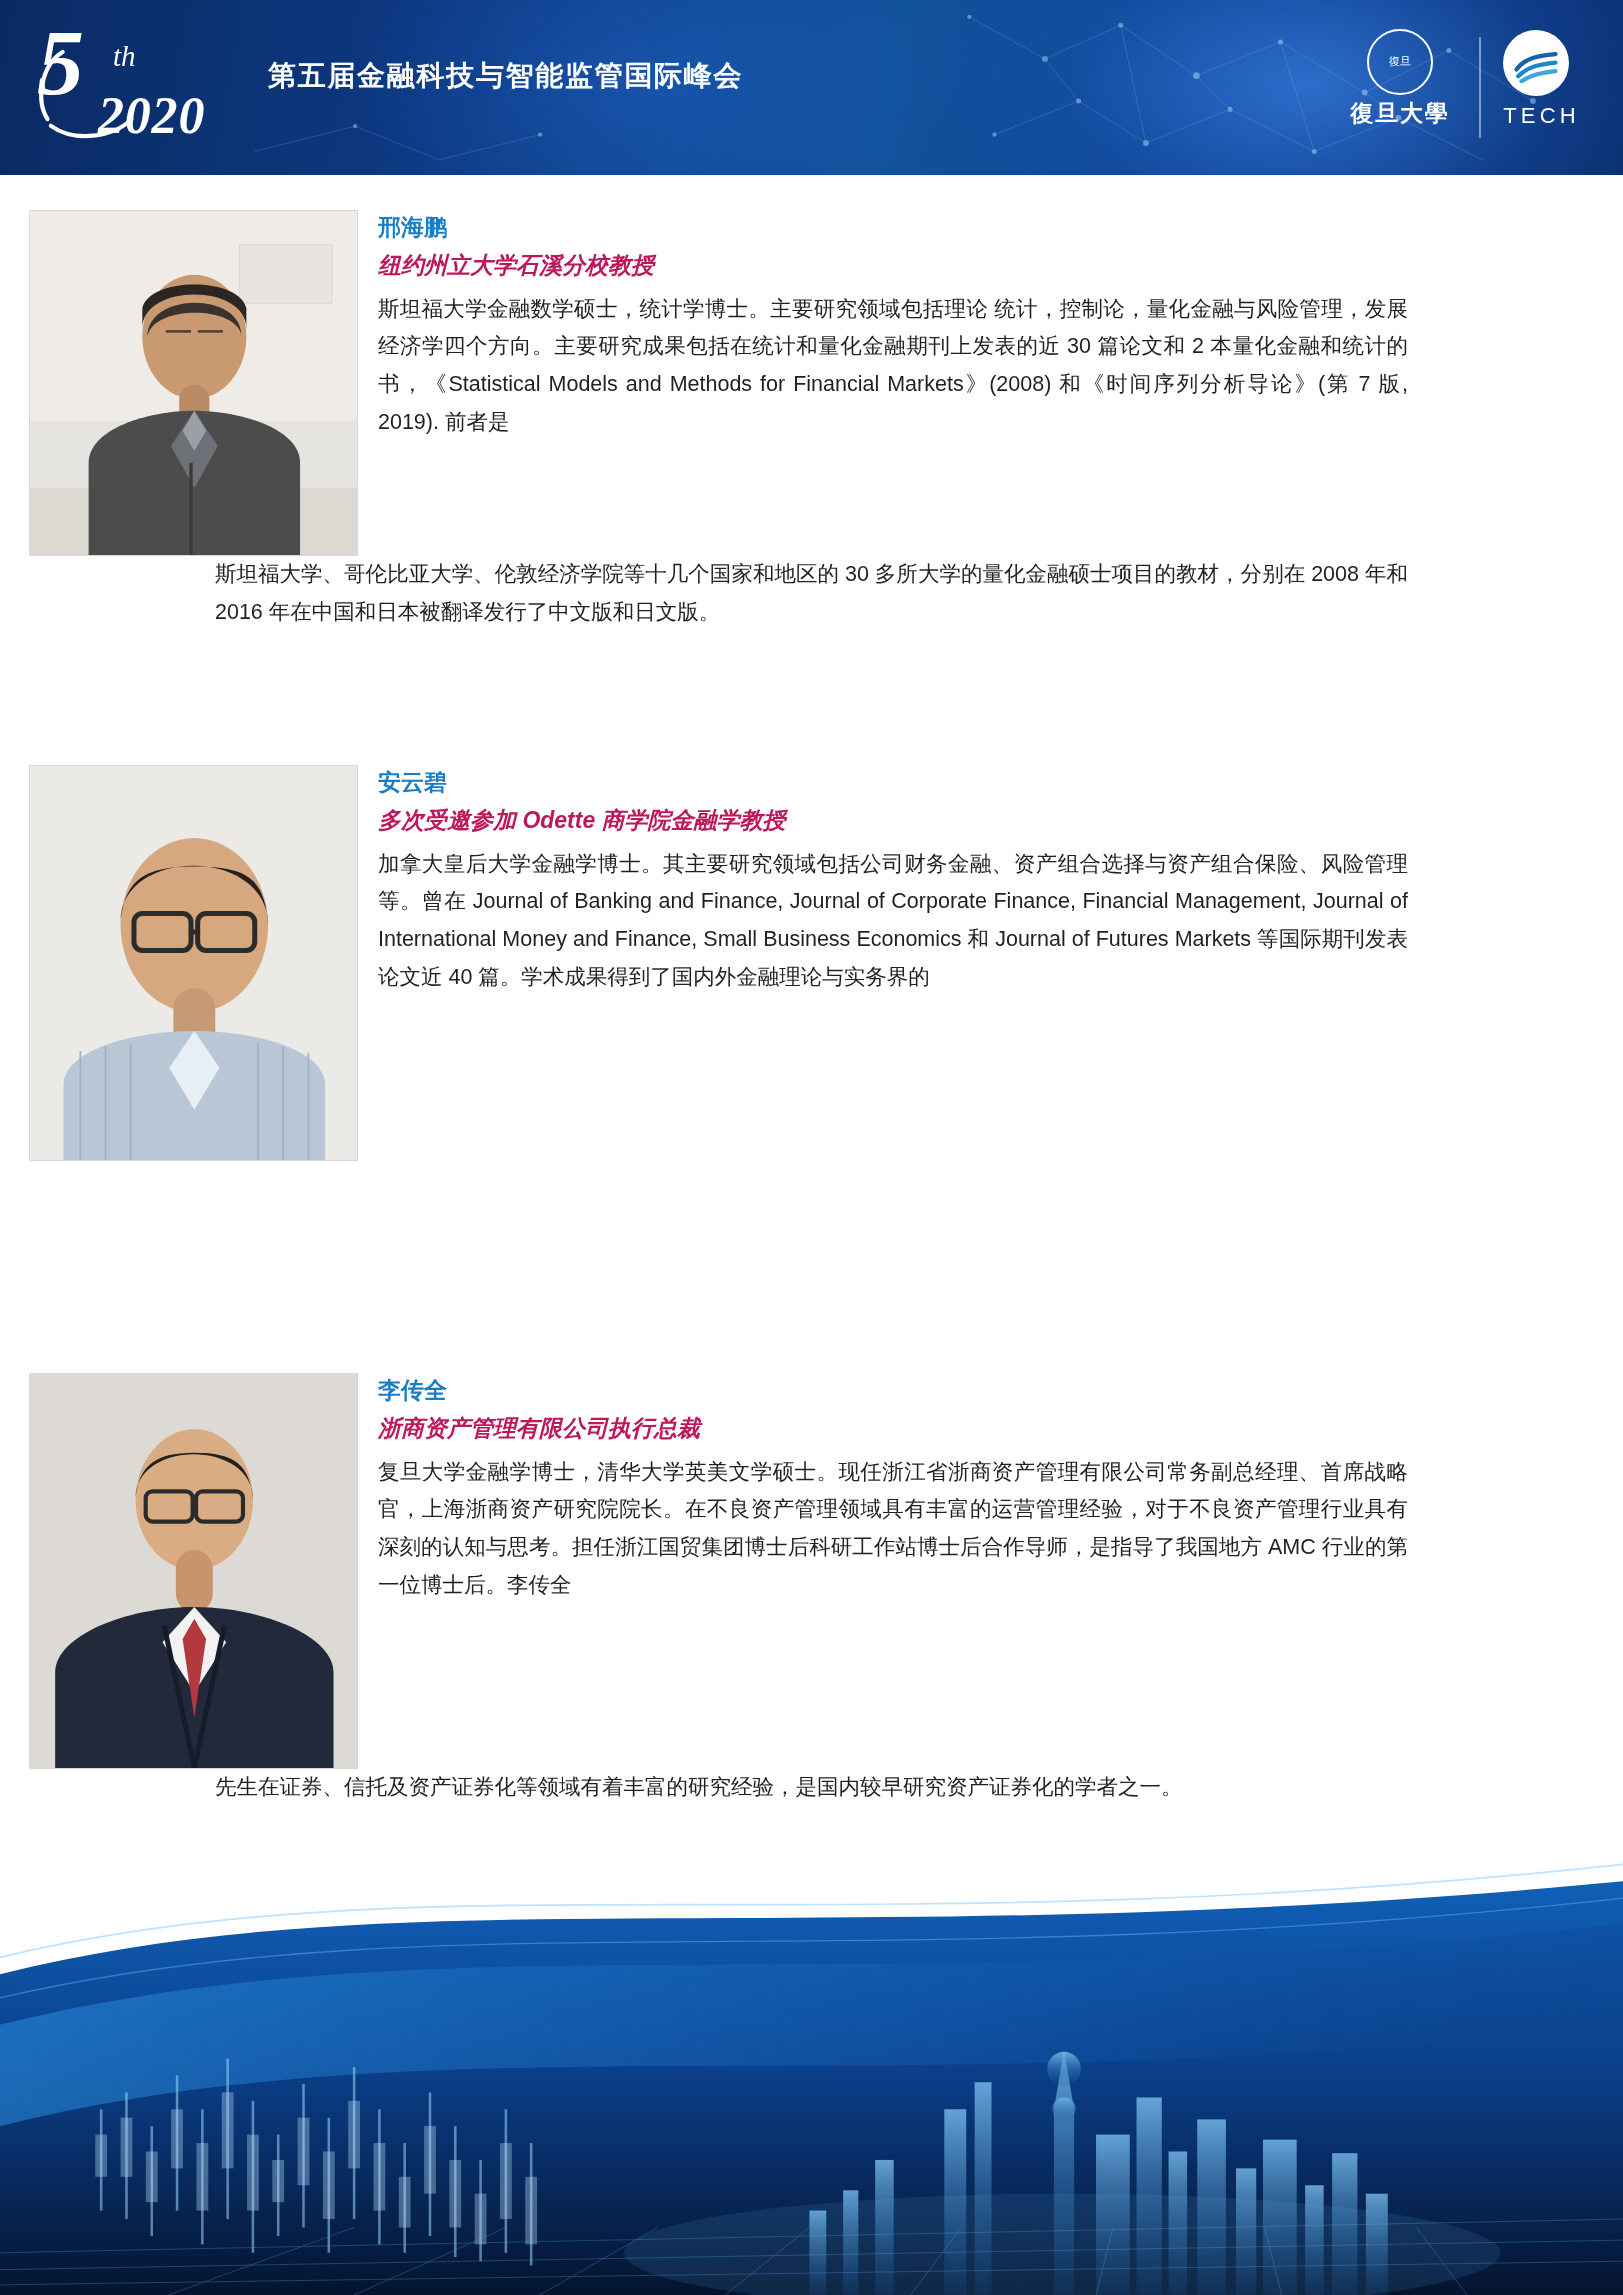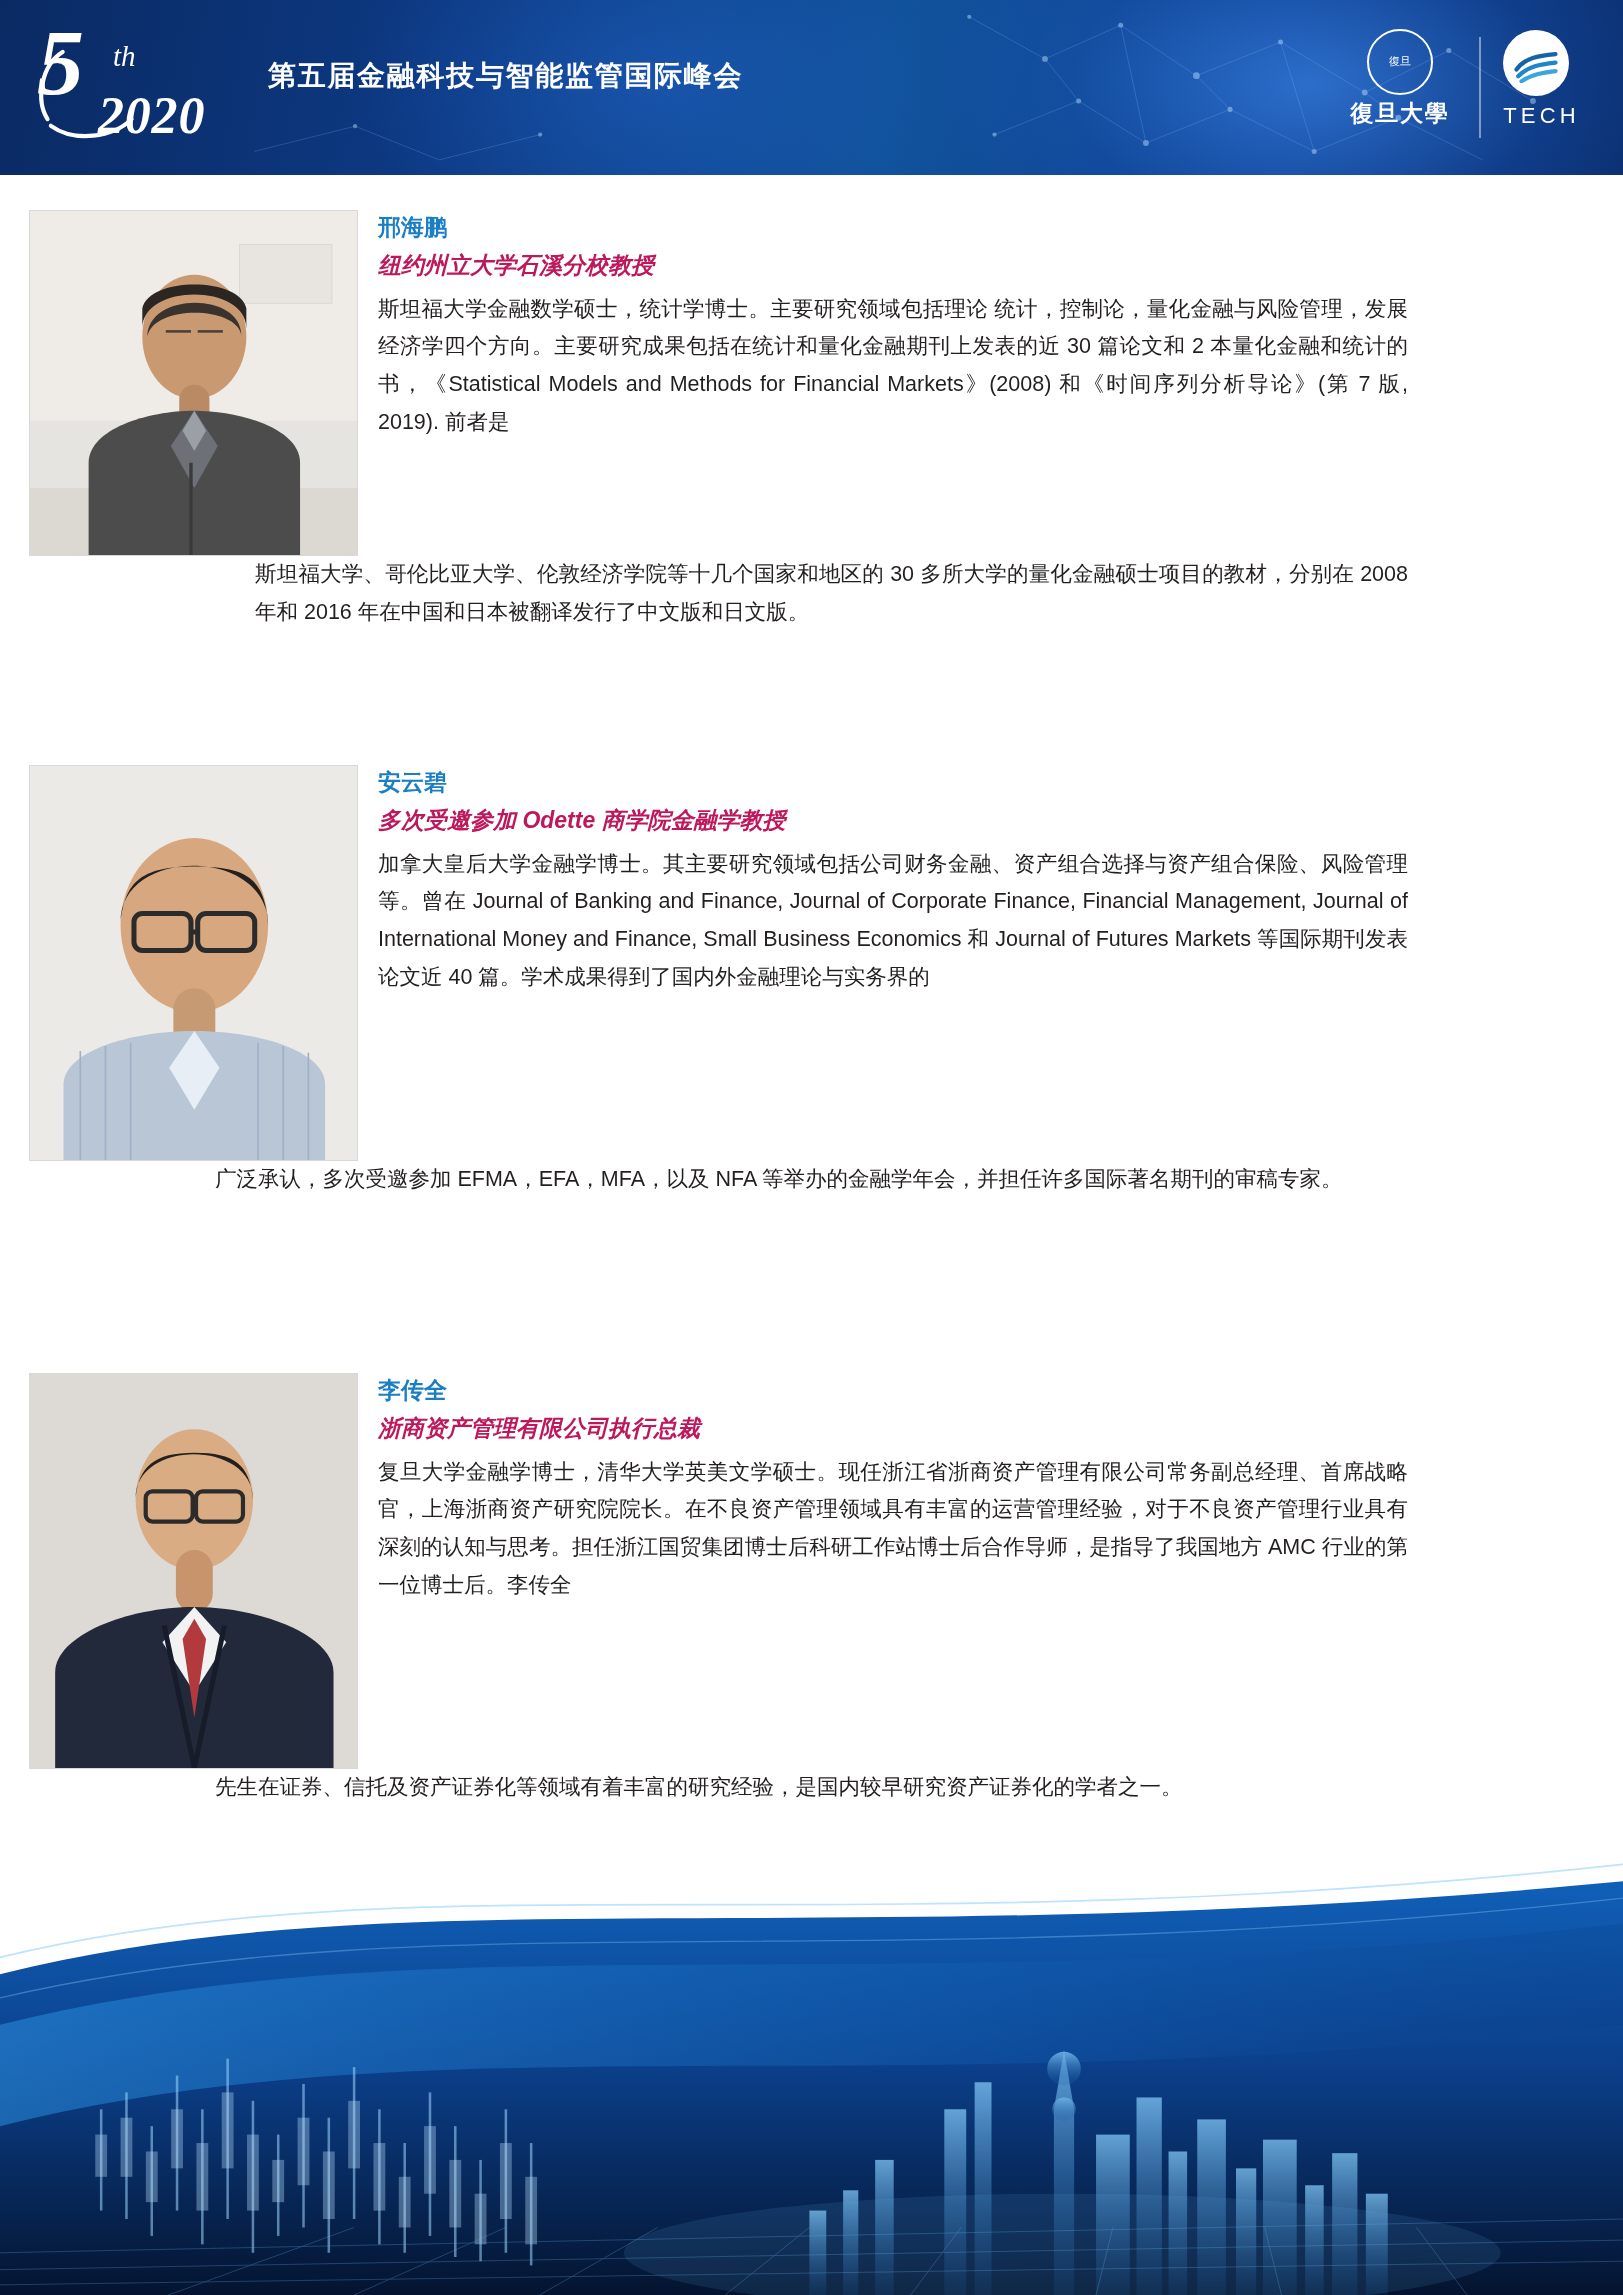--- a/index.html
+++ b/index.html
@@ -284,21 +284,21 @@
           <path d="M196 238 L168 280 L196 330 L224 280 Z" fill="#6d7076"></path>
           <path d="M196 238 L182 262 L196 286 L210 262 Z" fill="#9aa0a6"></path>
           <path d="M192 300 L192 410" stroke="#3a3a3a" stroke-width="4"></path>
         </svg>
       </div>
       <div class="name">邢海鹏</div>
       <div class="title">纽约州立大学石溪分校教授</div>
       <p class="bio">斯坦福大学金融数学硕士，统计学博士。主要研究领域包括理论 统计，控制论，量化金融与风险管理，发展经济学四个方向。主要研究成果包括在统计和量化金融期刊上发表的近 30 篇论文和 2 本量化金融和统计的书，《Statistical Models and Methods for Financial Markets》(2008) 和《时间序列分析导论》(第 7 版, 2019). 前者是</p>
     </div>
     <div class="clear"></div>
-    <div style="padding:0 215px 0 215px;margin-left:40px;">
+    <div style="padding:0 215px 0 215px;">
       <p class="bio">斯坦福大学、哥伦比亚大学、伦敦经济学院等十几个国家和地区的 30 多所大学的量化金融硕士项目的教材，分别在 2008 年和 2016 年在中国和日本被翻译发行了中文版和日文版。</p>
     </div>
   </div>
 
   <div class="entry" id="entry-2">
     <div class="entry-inner">
       <div class="photo" id="photo-2">
         <svg class="ph-img" viewBox="0 0 390 470" preserveAspectRatio="xMidYMid slice">
           <rect width="390" height="470" fill="#e9e7e3"></rect>
           <rect x="0" y="0" width="390" height="470" fill="#eceae6"></rect>
@@ -318,23 +318,20 @@
               <path d="M302 334 L302 470"></path>
               <path d="M332 342 L332 470"></path>
           </g>
         </svg>
       </div>
       <div class="name">安云碧</div>
       <div class="title">多次受邀参加 Odette 商学院金融学教授</div>
       <p class="bio">加拿大皇后大学金融学博士。其主要研究领域包括公司财务金融、资产组合选择与资产组合保险、风险管理等。曾在 Journal of Banking and Finance, Journal of Corporate Finance, Financial Management, Journal of International Money and Finance, Small Business Economics 和 Journal of Futures Markets 等国际期刊发表论文近 40 篇。学术成果得到了国内外金融理论与实务界的</p>
     </div>
     <div class="clear"></div>
-    <div style="padding:0 215px 0 215px;">
-      <p class="bio">广泛承认，多次受邀参加 EFMA，EFA，MFA，以及 NFA 等举办的金融学年会，并担任许多国际著名期刊的审稿专家。</p>
-    </div>
   </div>
 
   <div class="entry" id="entry-3">
     <div class="entry-inner">
       <div class="photo" id="photo-3">
         <svg class="ph-img" viewBox="0 0 390 470" preserveAspectRatio="xMidYMid slice">
           <rect width="390" height="470" fill="#e3e1de"></rect>
           <rect x="0" y="0" width="390" height="470" fill="#ddd9d4"></rect>
           <ellipse cx="196" cy="150" rx="70" ry="84" fill="#d9ac83"></ellipse>
           <path d="M126 148 C126 78, 266 78, 266 150 C262 108, 244 94, 196 94 C148 94, 130 110, 126 148 Z" fill="#23201d"></path>

